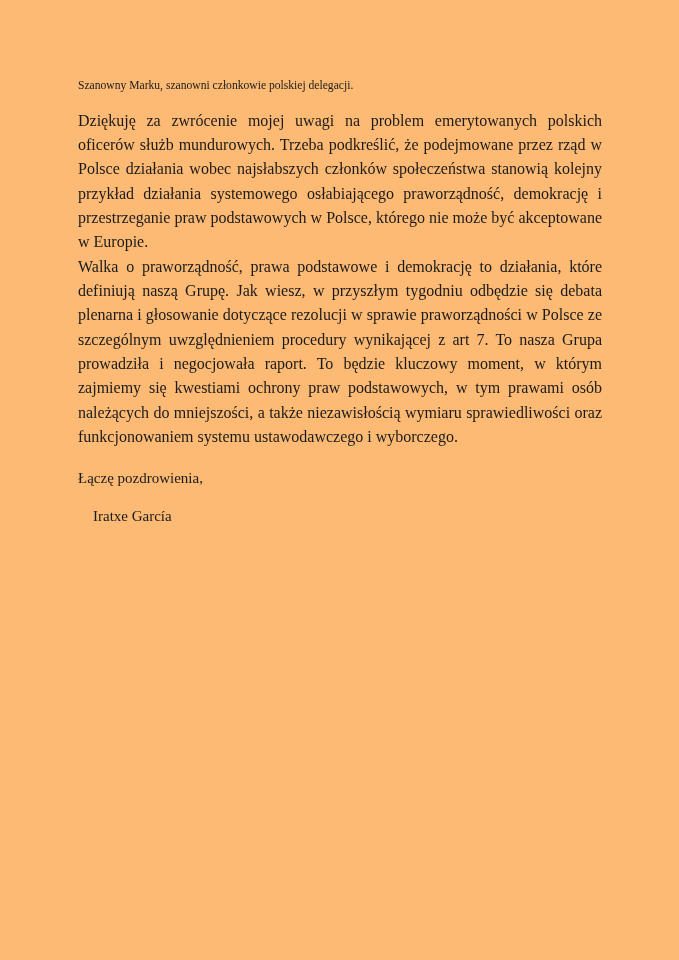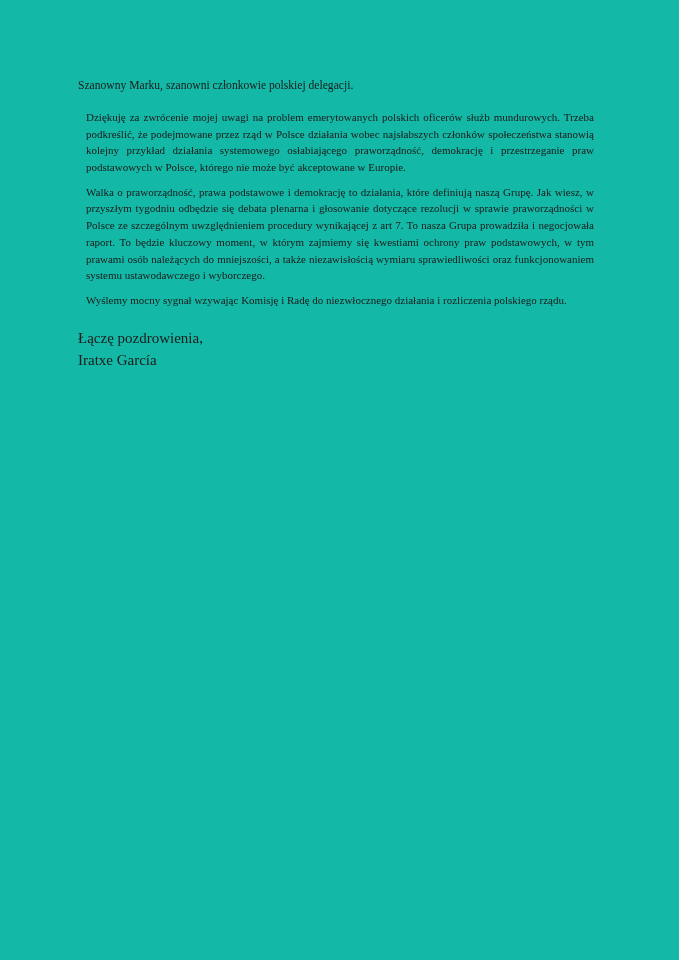--- a/index.html
+++ b/index.html
@@ -11,71 +11,70 @@
     height: 960px;
     background: #ffffff;
     font-family: "Liberation Serif", serif;
     color: #1a1a1a;
     overflow: hidden;
   }
   .page {
     position: relative;
     width: 679px;
     height: 960px;
-    background: #14b8a6;
+    background: #fdba74;
     box-sizing: border-box;
   }
   .letter {
     position: absolute;
     left: 78px;
     top: 78px;
     width: 524px;
   }
   .salutation {
     font-size: 11.6px;
     line-height: 1.45;
     margin: 0 0 14px 0;
     text-align: left;
   }
   .para {
-    font-size: 11px;
+    font-size: 16px;
     line-height: 1.52;
-    margin: 8px;
+    margin: 0;
     text-align: justify;
     text-justify: inter-word;
     hyphens: none;
   }
   .para.justify-block {
     text-align: justify;
   }
   .closing {
     margin-top: 18px;
     font-size: 15px;
     line-height: 1.5;
   }
   .closing-line {
     margin: 0;
   }
   .signature {
-    margin: 0;
+    margin: 15px;
   }
 </style>
 </head>
 <body>
 
 <div class="page">
   <div class="letter">
 
     <p class="salutation">Szanowny Marku, szanowni członkowie polskiej delegacji.</p>
 
     <p class="para justify-block">Dziękuję za zwrócenie mojej uwagi na problem emerytowanych polskich oficerów służb mundurowych. Trzeba podkreślić, że podejmowane przez rząd w Polsce działania wobec najsłabszych członków społeczeństwa stanowią kolejny przykład działania systemowego osłabiającego praworządność, demokrację i przestrzeganie praw podstawowych w Polsce, którego nie może być akceptowane w Europie.</p>
 
     <p class="para justify-block">Walka o praworządność, prawa podstawowe i demokrację to działania, które definiują naszą Grupę. Jak wiesz, w przyszłym tygodniu odbędzie się debata plenarna i głosowanie dotyczące rezolucji w sprawie praworządności w Polsce ze szczególnym uwzględnieniem procedury wynikającej z art 7. To nasza Grupa prowadziła i negocjowała raport. To będzie kluczowy moment, w którym zajmiemy się kwestiami ochrony praw podstawowych, w tym prawami osób należących do mniejszości, a także niezawisłością wymiaru sprawiedliwości oraz funkcjonowaniem systemu ustawodawczego i wyborczego.</p>
 
-    <p class="para justify-block">Wyślemy mocny sygnał wzywając Komisję i Radę do niezwłocznego działania i rozliczenia polskiego rządu.</p>
 
 
     <div class="closing">
       <p class="closing-line">Łączę pozdrowienia,</p>
       <p class="signature">Iratxe García</p>
     </div>
 
   </div>
 </div>
 

